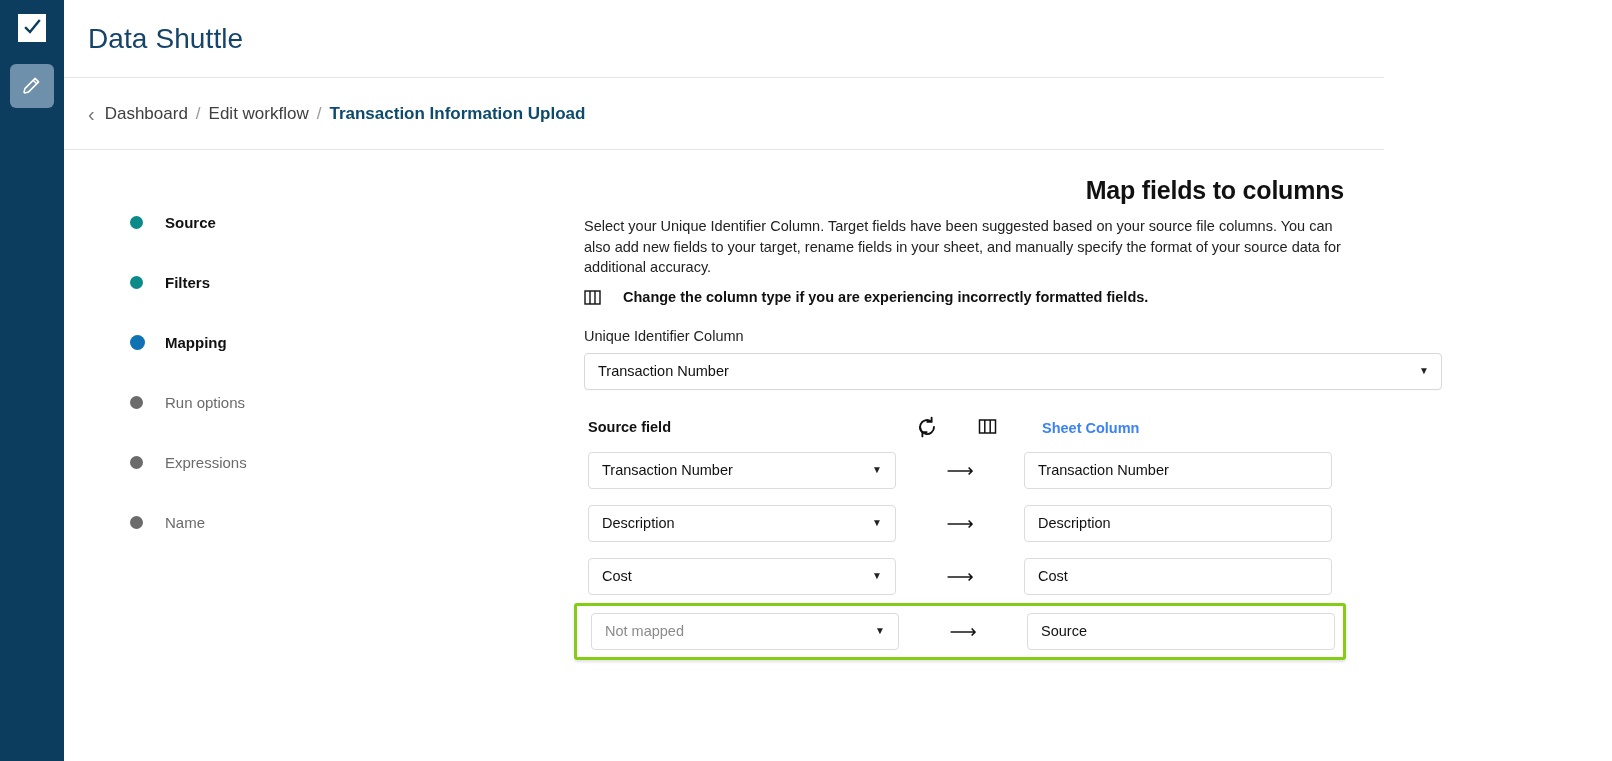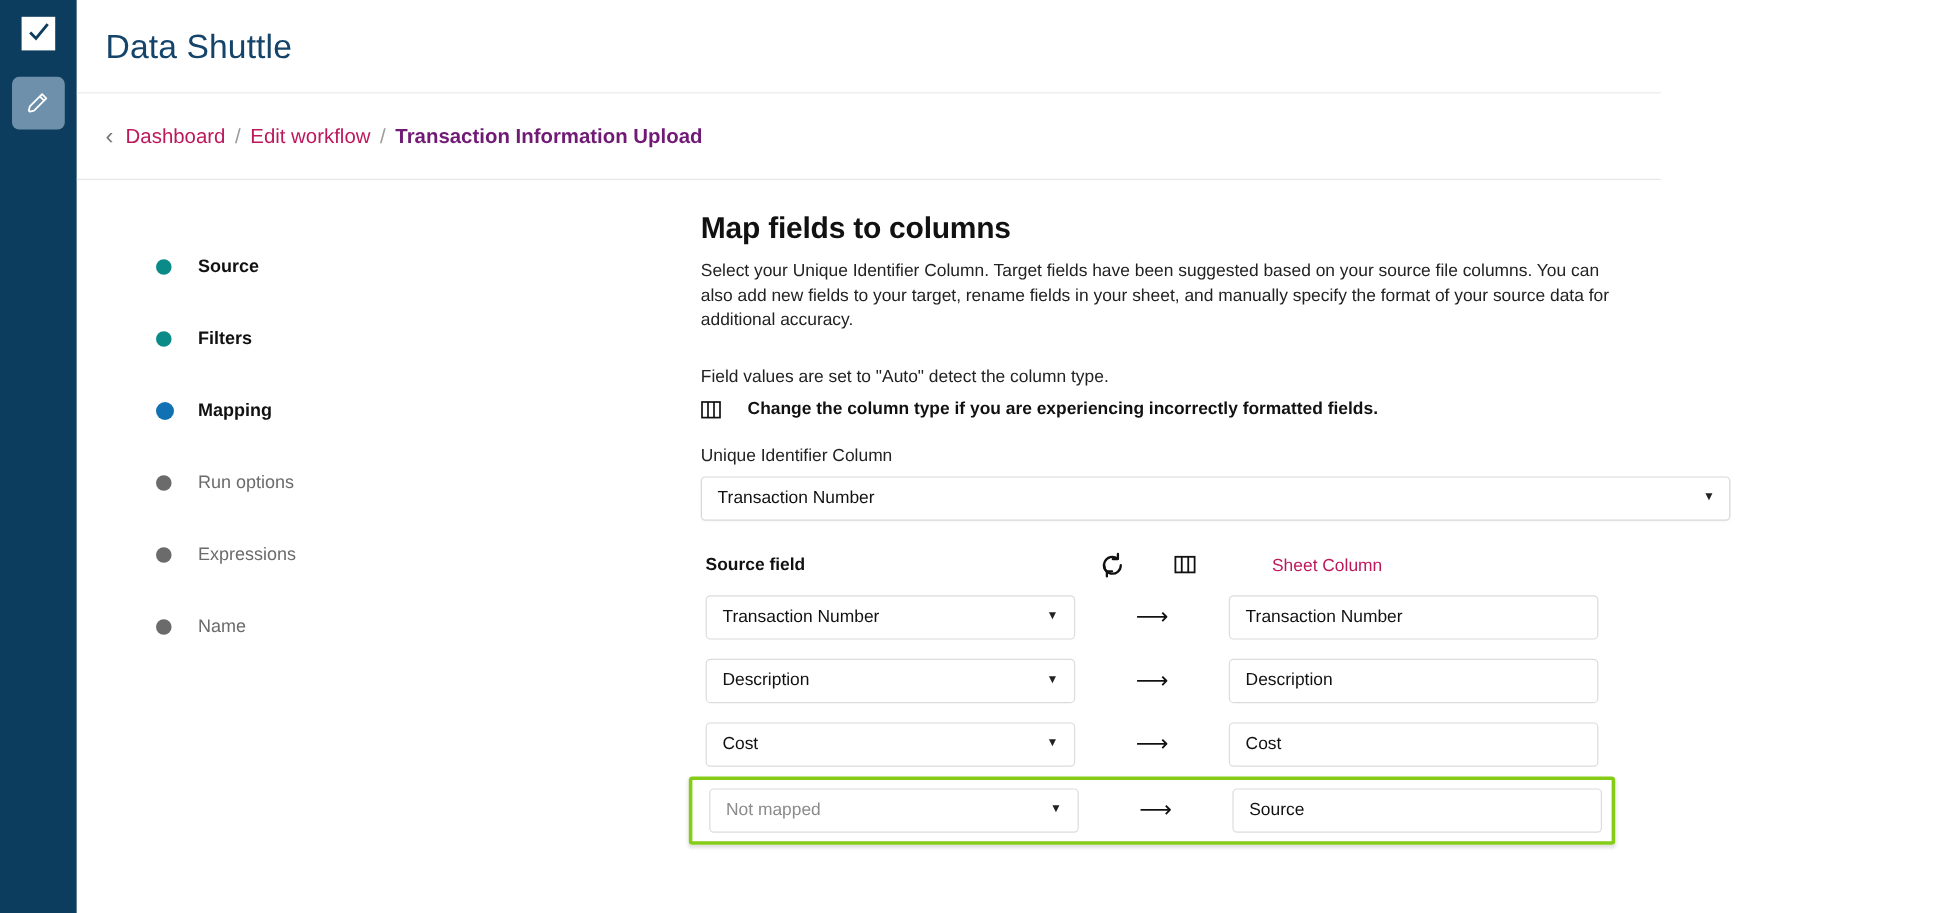--- a/index.html
+++ b/index.html
@@ -50,22 +50,22 @@
 
   .breadcrumbbar {
     height: 72px; flex: 0 0 72px;
     display: flex; align-items: center;
     padding-left: 24px;
     border-bottom: 1px solid #e6e6e6;
     background: #fff;
   }
   .crumbs { display: flex; align-items: center; font-size: 17px; color: #767676; }
   .crumb-back { font-size: 20px; color: #767676; margin-right: 10px; line-height: 1; }
-  .crumb { color: #be185d; }
-  .crumb.current { color: #701a75; font-weight: bold; }
+  .crumb { color: #404040; }
+  .crumb.current { color: #0c4a6e; font-weight: bold; }
   .crumb-sep { color: #9a9a9a; margin: 0 8px; }
 
   .content { flex: 1 1 auto; display: flex; min-height: 0; background: #fff; }
 
   
   .steps {
     width: 520px; flex: 0 0 520px;
     padding: 42px 0 0 66px;
   }
   .step { display: flex; align-items: center; height: 60px; }
@@ -76,21 +76,21 @@
   .step.done .step-dot { background: #0b8a8a; }
   .step.active .step-dot { width: 15px; height: 15px; flex-basis: 15px; background: #1072b2; }
   .step-label {
     margin-left: 22px; font-size: 15px; color: #6b6b6b; font-weight: normal;
   }
   .step.done .step-label, .step.active .step-label { color: #111; font-weight: bold; }
   .step.active .step-label { margin-left: 20px; }
 
   
   .panel { flex: 1 1 auto; padding: 26px 40px 0 0; min-width: 0; }
-  .panel-title { font-size: 25px; font-weight: bold; color: #111; letter-spacing: -.2px; }
+  .panel-title { font-size: 25px; font-weight: bold; color: #111; letter-spacing: -.2px; text-align: right; }
   .panel-desc {
     margin-top: 11px; font-size: 14.5px; color: #222; line-height: 1.42; max-width: 860px;
   }
   .auto-note { margin-top: 28px; font-size: 14.5px; color: #222; }
   .type-hint { margin-top: 11px; display: flex; align-items: center; gap: 22px; }
   .type-hint-text { font-size: 14.5px; font-weight: bold; color: #111; }
 
   .field-label { margin-top: 22px; font-size: 14.5px; color: #222; }
 
   .uid-select {
@@ -109,22 +109,22 @@
   
   .map-head {
     margin-top: 26px;
     width: 860px;
     display: flex; align-items: center;
   }
   .map-head-src { width: 322px; font-size: 14.5px; font-weight: bold; color: #111; padding-left: 4px; }
   .map-head-icons { display: flex; align-items: center; gap: 40px; padding-left: 10px; }
   .icon-btn { display: flex; align-items: center; justify-content: center; }
   .map-head-sheet {
-    font-size: 14.5px; font-weight: normal; color: #be185d;
-    margin-left: 63px; padding-top: 3px;
+    font-size: 14.5px; font-weight: bold; color: #3b82f6;
+    margin-left: 45px; padding-top: 3px;
   }
 
   .map-rows { margin-top: 6px; width: 880px; }
   .map-row {
     display: flex; align-items: center;
     height: 53px;
     padding-left: 4px;
   }
   .map-row.highlight {
     border: 3px solid #84cc16;
@@ -219,21 +219,20 @@
           <span class="step-dot"></span>
           <span class="step-label">Name</span>
         </div>
       </div>
 
       <div class="panel">
 
         <div class="panel-title">Map fields to columns</div>
         <div class="panel-desc">Select your Unique Identifier Column. Target fields have been suggested based on your source file columns. You can also add new fields to your target, rename fields in your sheet, and manually specify the format of your source data for additional accuracy.</div>
 
-        <div class="auto-note">Field values are set to "Auto" detect the column type.</div>
 
         <div class="type-hint">
           <span class="icon-btn">
             <svg width="17" height="17" viewBox="0 0 17 17" aria-hidden="true">
               <rect x="1" y="2" width="15" height="13" fill="none" stroke="#111" stroke-width="1.4"></rect>
               <line x1="6" y1="2" x2="6" y2="15" stroke="#111" stroke-width="1.4"></line>
               <line x1="11" y1="2" x2="11" y2="15" stroke="#111" stroke-width="1.4"></line>
             </svg>
           </span>
           <span class="type-hint-text">Change the column type if you are experiencing incorrectly formatted fields.</span>

